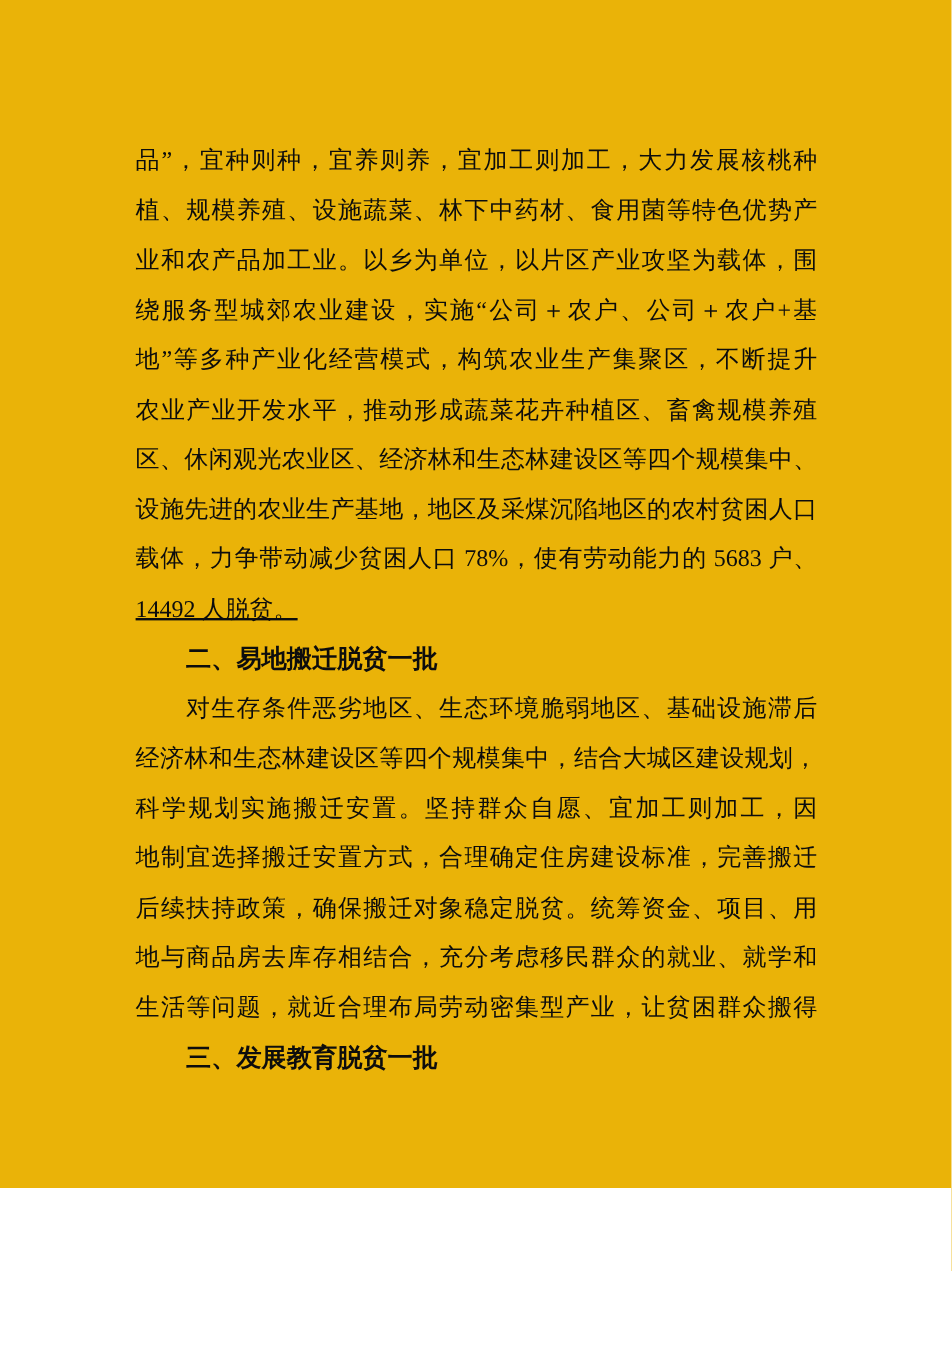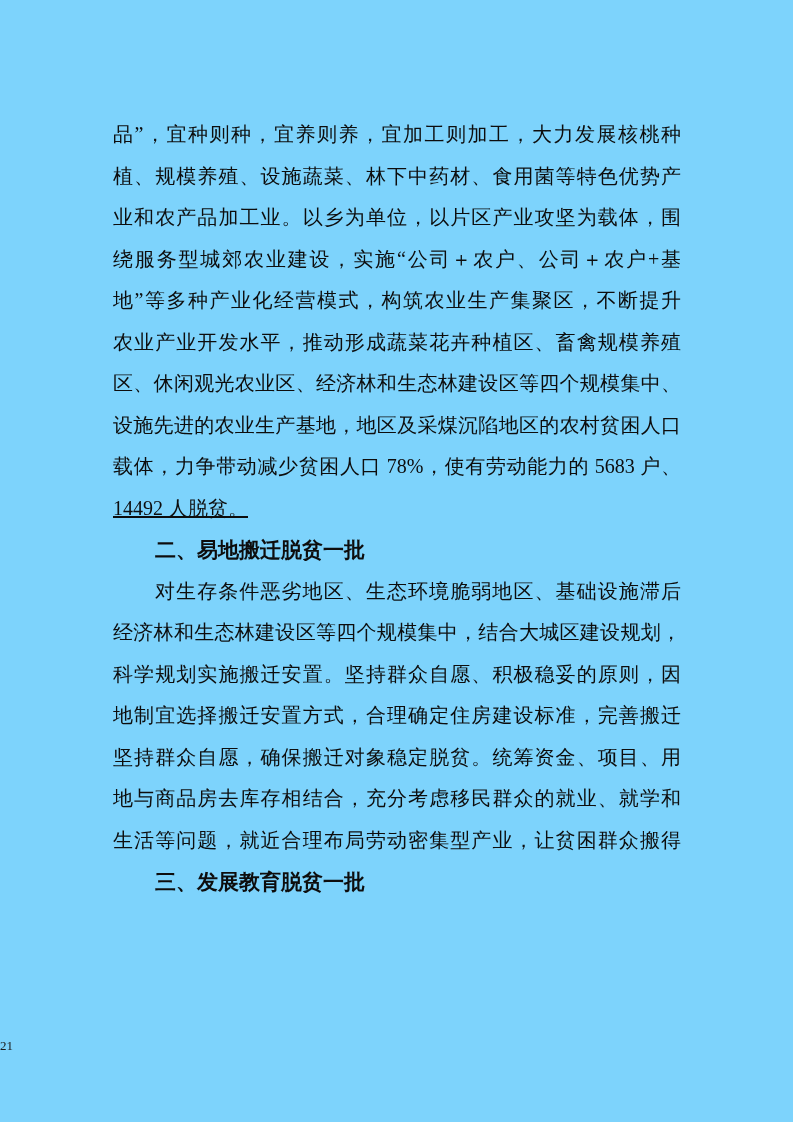--- a/index.html
+++ b/index.html
@@ -3,22 +3,22 @@
 <meta charset="utf-8">
 <style>
   html, body {
     margin: 0;
     padding: 0;
     background: #ffffff;
   }
   .page {
     position: relative;
     width: 793px;
-    height: 1122px;
-    background: #7dd3fc;
+    height: 990px;
+    background: #eab308;
     overflow: hidden;
     font-family: "Liberation Serif", serif;
     color: #0d0d0d;
   }
   .content {
     position: absolute;
     left: 113px;
     top: 114px;
     width: 568px;
   }
@@ -69,21 +69,21 @@
       <div class="line">绕服务型城郊农业建设，实施“公司＋农户、公司＋农户+基</div>
       <div class="line">地”等多种产业化经营模式，构筑农业生产集聚区，不断提升</div>
       <div class="line">农业产业开发水平，推动形成蔬菜花卉种植区、畜禽规模养殖</div>
       <div class="line">区、休闲观光农业区、经济林和生态林建设区等四个规模集中、</div>
       <div class="line">设施先进的农业生产基地，地区及采煤沉陷地区的农村贫困人口</div>
       <div class="line">载体，力争带动减少贫困人口 78%，使有劳动能力的 5683 户、</div>
       <div class="line last">14492 人脱贫。</div>
       <div class="line heading">二、易地搬迁脱贫一批</div>
       <div class="line indent">对生存条件恶劣地区、生态环境脆弱地区、基础设施滞后</div>
       <div class="line">经济林和生态林建设区等四个规模集中，结合大城区建设规划，</div>
-      <div class="line">科学规划实施搬迁安置。坚持群众自愿、积极稳妥的原则，因</div>
+      <div class="line">科学规划实施搬迁安置。坚持群众自愿、宜加工则加工，因</div>
       <div class="line">地制宜选择搬迁安置方式，合理确定住房建设标准，完善搬迁</div>
-      <div class="line">坚持群众自愿，确保搬迁对象稳定脱贫。统筹资金、项目、用</div>
+      <div class="line">后续扶持政策，确保搬迁对象稳定脱贫。统筹资金、项目、用</div>
       <div class="line">地与商品房去库存相结合，充分考虑移民群众的就业、就学和</div>
       <div class="line">生活等问题，就近合理布局劳动密集型产业，让贫困群众搬得</div>
       <div class="line heading">三、发展教育脱贫一批</div>
     </div>
   <div class="page-number">21</div>
 </div>
 
 </body></html>

